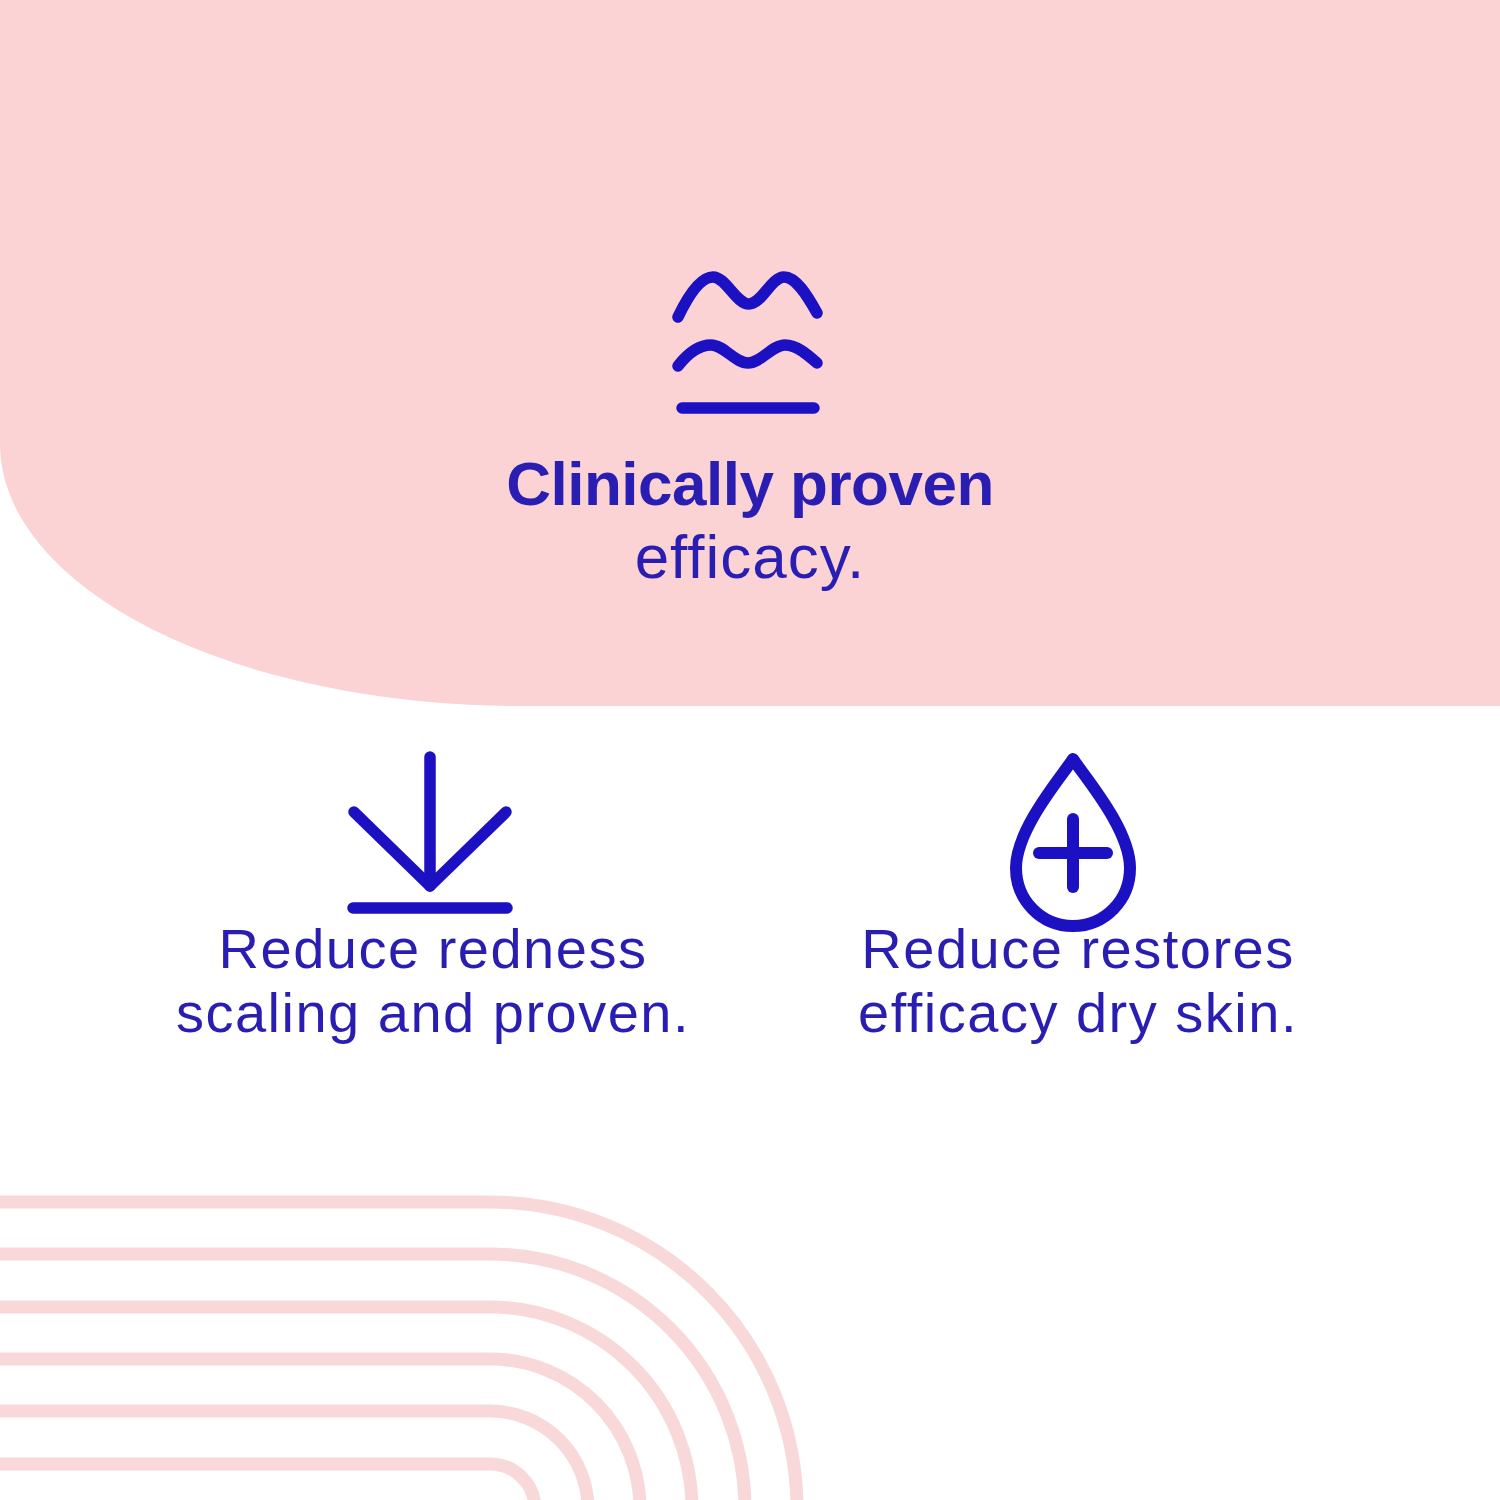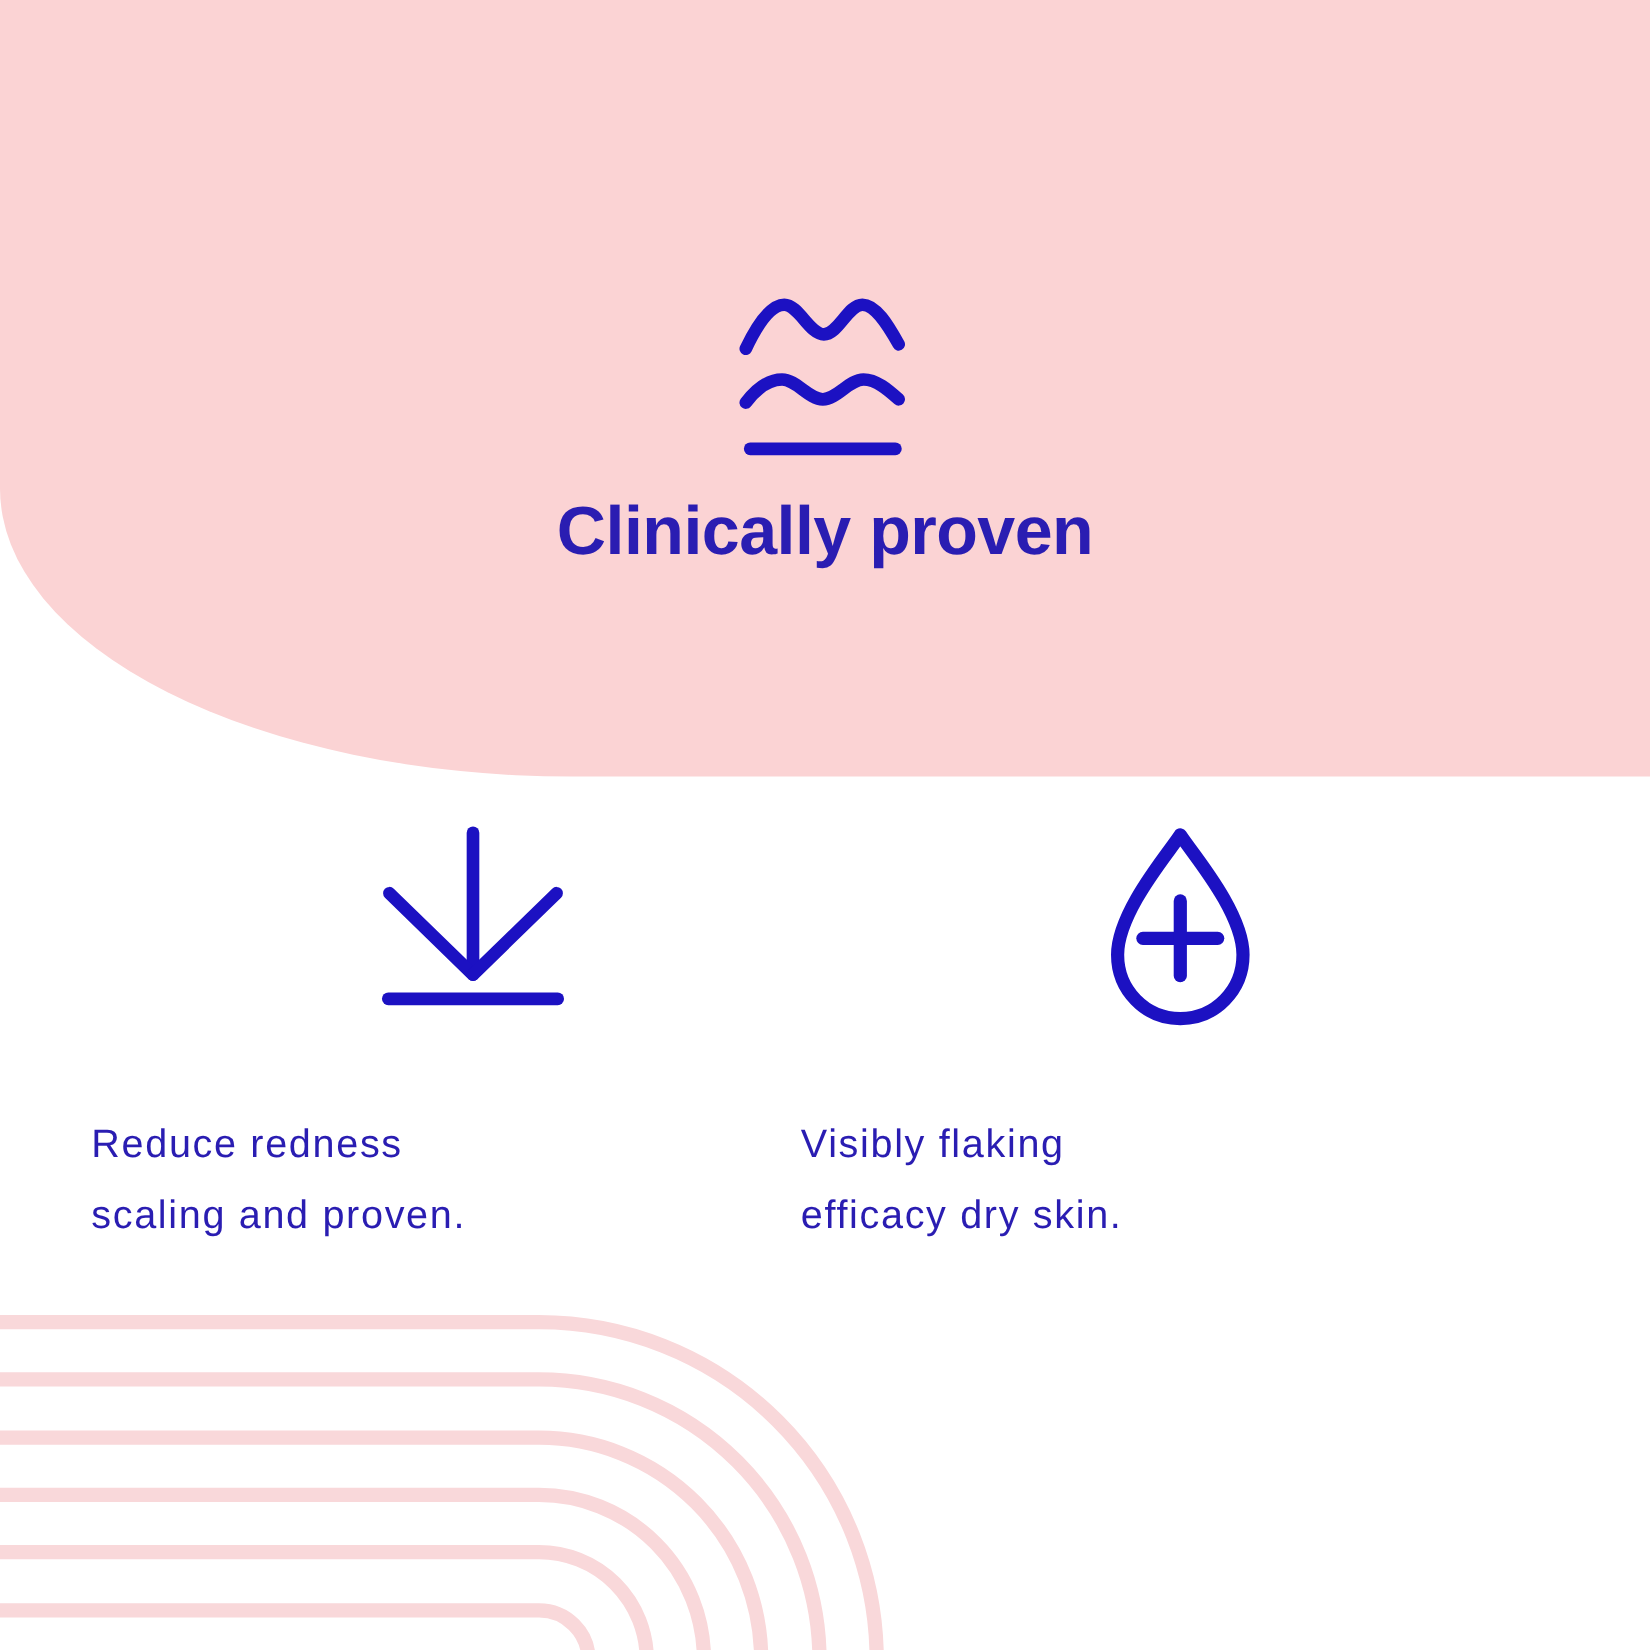--- a/index.html
+++ b/index.html
@@ -33,23 +33,23 @@
   
   .hero-title{
     position:absolute;left:0;top:447px;width:1500px;
     text-align:center;color:var(--blue-text);
     font-size:62px;line-height:73px;letter-spacing:-0.5px;
   }
   .hero-title .t-bold{font-weight:bold;display:block;}
   .hero-title .t-reg{font-weight:normal;display:block;letter-spacing:1px;}
   
   .feature-text{
-    position:absolute;top:1008px;width:700px;
-    text-align:left;color:var(--blue-text);
-    font-size:36px;line-height:64px;letter-spacing:1.5px;
+    position:absolute;top:917px;width:700px;
+    text-align:center;color:var(--blue-text);
+    font-size:56px;line-height:64px;letter-spacing:1.5px;
     font-weight:normal;
   }
   .feature-text span{display:block;}
   .ft-left{left:83px;}
   .ft-right{left:728px;}
 </style>
 </head>
 <body>
 
 <div class="canvas">
@@ -59,20 +59,21 @@
   <svg class="icon-svg waves-svg" viewBox="655 250 190 170" aria-hidden="true">
     <g fill="none" stroke="currentColor" stroke-width="11.5" stroke-linecap="round" stroke-linejoin="round">
       <path d="M678 317 C689 294 701 277 713 277 C726 277 736 304 749 304 C762 304 771 277 784 277 C796 277 807 295 817 313"></path>
       <path d="M678 366 C688 353 699 345 711 345 C724 345 735 363 748 363 C761 363 772 345 785 345 C797 345 808 355 817 363"></path>
       <path d="M682 408 L814 408"></path>
     </g>
   </svg>
 
   <div class="hero-title">
     <span class="t-bold">Clinically proven</span>
+    <span class="t-reg">efficacy.</span>
   </div>
 
   <svg class="icon-svg arrow-svg" viewBox="335 740 200 180" aria-hidden="true">
     <g fill="none" stroke="currentColor" stroke-width="11.5" stroke-linecap="round" stroke-linejoin="round">
       <path d="M430 757 L430 882"></path>
       <path d="M354 812 L430 886"></path>
       <path d="M506 812 L430 886"></path>
       <path d="M353 908 L507 908"></path>
     </g>
   </svg>
@@ -84,21 +85,21 @@
 
   <svg class="icon-svg drop-svg" viewBox="1000 745 150 195" aria-hidden="true">
     <g fill="none" stroke="currentColor" stroke-width="12" stroke-linecap="round" stroke-linejoin="round">
       <path d="M1073 759 C1062 776 1016 829 1016 868 C1016 900 1041 926 1073 926 C1105 926 1130 900 1130 868 C1130 829 1084 776 1073 759 Z"></path>
       <path d="M1039 853 L1107 853"></path>
       <path d="M1073 819 L1073 887"></path>
     </g>
   </svg>
 
   <div class="feature-text ft-right">
-    <span>Visibly flaking</span>
+    <span>Reduce restores</span>
     <span>efficacy dry skin.</span>
   </div>
 
   <svg class="stripes-svg" viewBox="0 1180 820 320" aria-hidden="true">
     <g fill="none" stroke="currentColor" stroke-width="13">
       <path d="M0 1202 H490 A307 307 0 0 1 797 1509"></path>
       <path d="M0 1254 H490 A255 255 0 0 1 745 1509"></path>
       <path d="M0 1307 H490 A202 202 0 0 1 692 1509"></path>
       <path d="M0 1359 H490 A150 150 0 0 1 640 1509"></path>
       <path d="M0 1411 H490 A98 98 0 0 1 588 1509"></path>

